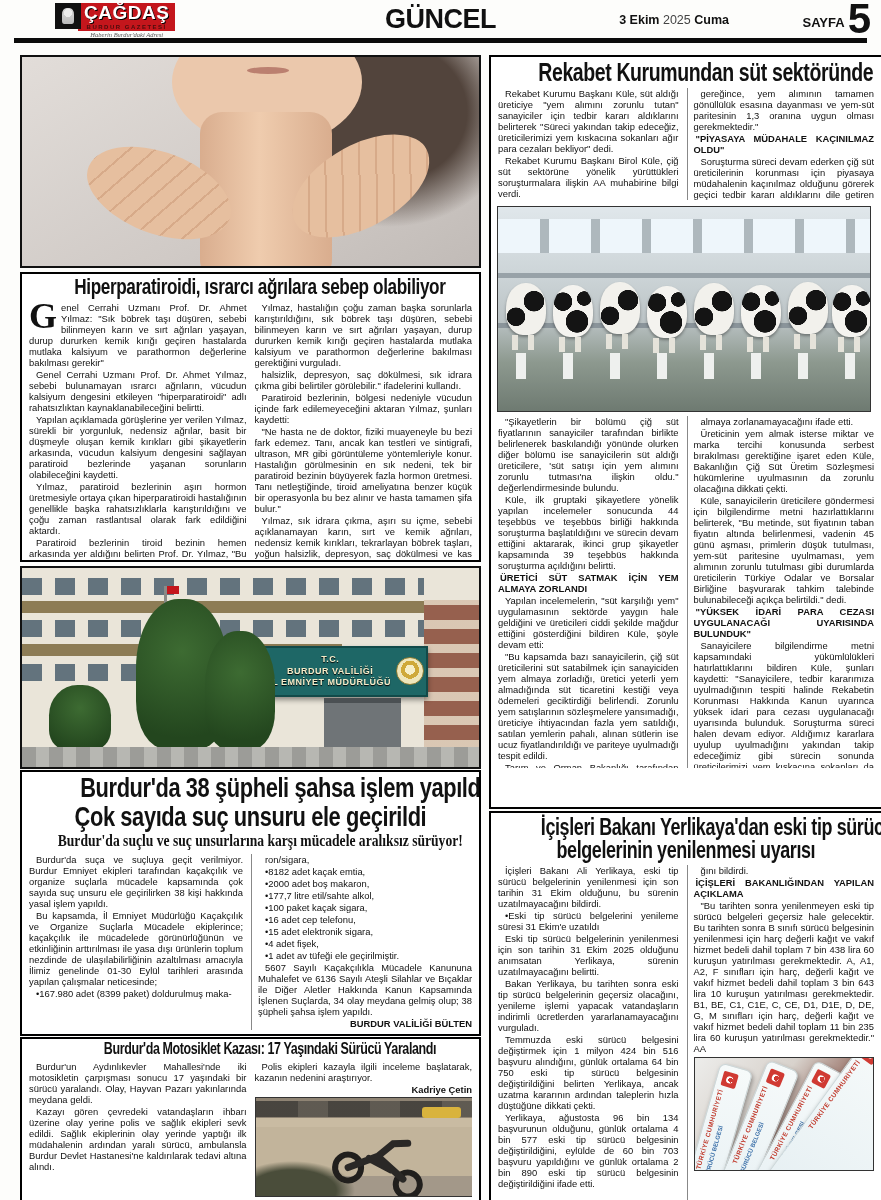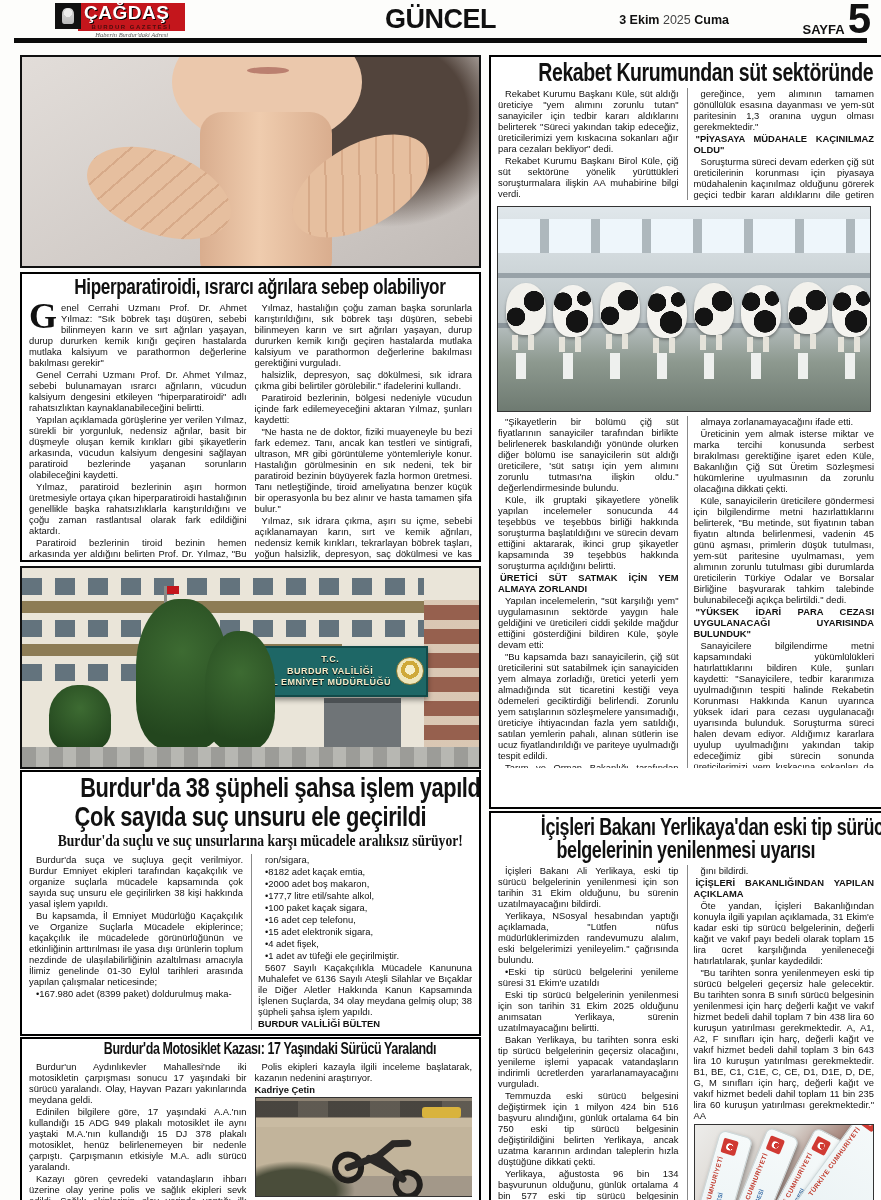--- a/index.html
+++ b/index.html
@@ -5,43 +5,43 @@
   html,body{margin:0;padding:0;background:#e9e9e9;}
   .page{position:relative;width:881px;height:1200px;margin:0 auto;background:#fdfdfb;
         font-family:"Liberation Sans",sans-serif;color:#111;overflow:hidden;}
   
   .hdr{position:absolute;left:0;top:0;width:100%;height:36px;}
   .logo{position:absolute;left:55px;top:3px;display:flex;align-items:flex-start;}
   .logo-sq{width:26px;height:26px;background:#111;margin-right:-3px;position:relative;}
   .logo-sq:after{content:"";position:absolute;left:7px;top:5px;width:12px;height:16px;
         background:radial-gradient(circle at 50% 30%,#eee 0 4px,transparent 4px),
                    linear-gradient(#ddd,#bbb);border-radius:40% 40% 20% 20%;}
-  .logo-red{background:#c4161c;padding:0 16px 1px 6px;}
+  .logo-red{background:#c4161c;padding:0 6px 1px 6px;}
   .logo-title{font-size:19px;font-weight:900;color:#fff;letter-spacing:.5px;
         text-shadow:1px 1px 0 #000;line-height:20px;}
   .logo-sub{font-size:6px;font-weight:bold;color:#4a0d0d;letter-spacing:1.5px;text-align:center;line-height:7px;}
   .logo-tag{font-family:"Liberation Serif",serif;font-style:italic;font-size:6.5px;color:#555;text-align:center;line-height:8px;}
   .section-title{position:absolute;left:0;right:0;top:4px;text-align:center;
         font-size:27px;font-weight:900;letter-spacing:-.5px;}
   .dateline{position:absolute;right:152px;top:13px;font-size:12.5px;white-space:nowrap;}
   .dateline .b{font-weight:bold;} .dateline .y{color:#444;font-weight:normal;}
   .sayfa{position:absolute;right:10px;top:2px;display:flex;align-items:flex-start;}
-  .sayfa-label{font-size:13px;font-weight:bold;margin-top:20px;margin-right:3px;}
+  .sayfa-label{font-size:13px;font-weight:bold;margin-top:13px;margin-right:3px;}
   .sayfa-num{font-size:42px;font-weight:900;line-height:34px;}
   .rule{position:absolute;left:14px;right:14px;top:38px;height:5px;background:#0b0b0b;}
   
   .abox{position:absolute;border:2px solid #000;background:#fff;overflow:hidden;}
   .hcond{text-align:center;white-space:nowrap;font-weight:900;line-height:1.02;overflow:visible;}
   .hcond>span{display:inline-block;transform:scaleX(.78);transform-origin:center;letter-spacing:-.5px;}
   .cols{display:flex;gap:8px;padding:2px 7px 4px 7px;text-align:justify;font-size:9.4px;line-height:1.17;}
   .col{flex:1 1 0;min-width:0;overflow:hidden;}
   .col.rulez{border-left:1px solid #888;padding-left:6px;}
   .cols p{margin:0 0 1px 0;text-indent:7px;}
   .cols p.subhead{font-weight:bold;text-indent:2px;}
-  .cols p.credit,.cols p.byline{font-weight:bold;text-indent:0;}
+  .cols p.credit,.cols p.byline{font-weight:bold;text-align:right;text-indent:0;}
   .dropcap{float:left;font-family:"Liberation Serif",serif;font-weight:700;font-size:36px;line-height:27px;padding:1px 4px 0 0;}
   .serifsub{font-family:"Liberation Serif",serif;font-weight:bold;font-size:16px;text-align:center;white-space:nowrap;margin:1px 0 2px 0;}
   .serifsub>span{display:inline-block;transform:scaleX(.85);transform-origin:center;}
   
   .img{position:absolute;border:2px solid #111;overflow:hidden;}
   
   .neck{background:linear-gradient(150deg,#e2ddd9 0%,#d0cac6 60%,#c1bbb7 100%);}
   .hair{position:absolute;right:-40px;top:-60px;width:260px;height:230px;border-radius:50%;
         background:radial-gradient(closest-side,#52443c 60%,rgba(82,68,60,0));}
   .chin{position:absolute;left:150px;top:-40px;width:190px;height:130px;background:#ebc8ac;border-radius:50%;}
@@ -222,21 +222,20 @@
           <p class="credit">BURDUR VALİLİĞİ BÜLTEN</p>
         </div>
     </div>
   </div>
 
   <div class="abox" style="left:20px;top:1037px;width:457px;height:170px;">
     <div class="hcond" style="font-size:16px;margin:2px 0;padding-left:35px;"><span>Burdur'da Motosiklet Kazası: 17 Yaşındaki Sürücü Yaralandı</span></div>
     <div class="cols">
       <div class="col">
           <p>Burdur'un Aydınlıkevler Mahallesi'nde iki motosikletin çarpışması sonucu 17 yaşındaki bir sürücü yaralandı. Olay, Hayvan Pazarı yakınlarında meydana geldi.</p>
-          <p>Edinilen bilgilere göre, 17 yaşındaki A.A.'nın kullandığı 15 ADG 949 plakalı motosiklet ile aynı yaştaki M.A.'nın kullandığı 15 DJ 378 plakalı motosiklet, henüz belirlenemeyen bir nedenle çarpıştı. Çarpışmanın etkisiyle M.A. adlı sürücü yaralandı.</p>
           <p>Kazayı gören çevredeki vatandaşların ihbarı üzerine olay yerine polis ve sağlık ekipleri sevk edildi. Sağlık ekiplerinin olay yerinde yaptığı ilk müdahalenin ardından yaralı sürücü, ambulansla Burdur Devlet Hastanesi'ne kaldırılarak tedavi altına alındı.</p>
         </div>
       <div class="col">
         <div>
             <p>Polis ekipleri kazayla ilgili inceleme başlatarak, kazanın nedenini araştırıyor.</p>
             <p class="byline">Kadriye Çetin</p>
           </div>
         <div class="img mphoto" style="position:relative;width:216px;height:98px;border:1px solid #333;margin-top:2px;">
           <div class="mveh"></div>
           <div class="taxi"></div>
@@ -296,32 +295,30 @@
         </div>
     </div>
   </div>
 
   <div class="abox" style="left:489px;top:811px;width:390px;height:395px;">
     <div class="hcond" style="font-size:23px;margin-top:3px;"><span>İçişleri Bakanı Yerlikaya'dan eski tip sürücü</span></div>
     <div class="hcond" style="font-size:23px;"><span>belgelerinin yenilenmesi uyarısı</span></div>
     <div class="cols" style="height:336px;">
       <div class="col">
           <p>İçişleri Bakanı Ali Yerlikaya, eski tip sürücü belgelerinin yenilenmesi için son tarihin 31 Ekim olduğunu, bu sürenin uzatılmayacağını bildirdi.</p>
-          <p>Yerlikaya, NSosyal hesabından yaptığı açıklamada, "Lütfen nüfus müdürlüklerimizden randevumuzu alalım, eski belgelerimizi yenileyelim." çağrısında bulundu.</p>
           <p>•Eski tip sürücü belgelerini yenileme süresi 31 Ekim'e uzatıldı</p>
           <p>Eski tip sürücü belgelerinin yenilenmesi için son tarihin 31 Ekim 2025 olduğunu anımsatan Yerlikaya, sürenin uzatılmayacağını belirtti.</p>
           <p>Bakan Yerlikaya, bu tarihten sonra eski tip sürücü belgelerinin geçersiz olacağını, yenileme işlemi yapacak vatandaşların indirimli ücretlerden yararlanamayacağını vurguladı.</p>
           <p>Temmuzda eski sürücü belgesini değiştirmek için 1 milyon 424 bin 516 başvuru alındığını, günlük ortalama 64 bin 750 eski tip sürücü belgesinin değiştirildiğini belirten Yerlikaya, ancak uzatma kararının ardından taleplerin hızla düştüğüne dikkati çekti.</p>
           <p>Yerlikaya, ağustosta 96 bin 134 başvurunun olduğunu, günlük ortalama 4 bin 577 eski tip sürücü belgesinin değiştirildiğini, eylülde de 60 bin 703 başvuru yapıldığını ve günlük ortalama 2 bin 890 eski tip sürücü belgesinin değiştirildiğini ifade etti.</p>
         </div>
       <div class="col rulez">
         <div>
             <p>ğını bildirdi.</p>
             <p class="subhead">İÇİŞLERİ BAKANLIĞINDAN YAPILAN AÇIKLAMA</p>
-            <p>Öte yandan, İçişleri Bakanlığından konuyla ilgili yapılan açıklamada, 31 Ekim'e kadar eski tip sürücü belgelerinin, değerli kağıt ve vakıf payı bedeli olarak toplam 15 lira ücret karşılığında yenileneceği hatırlatılarak, şunlar kaydedildi:</p>
             <p>"Bu tarihten sonra yenilenmeyen eski tip sürücü belgeleri geçersiz hale gelecektir. Bu tarihten sonra B sınıfı sürücü belgesinin yenilenmesi için harç değerli kağıt ve vakıf hizmet bedeli dahil toplam 7 bin 438 lira 60 kuruşun yatırılması gerekmektedir. A, A1, A2, F sınıfları için harç, değerli kağıt ve vakıf hizmet bedeli dahil toplam 3 bin 643 lira 10 kuruşun yatırılması gerekmektedir. B1, BE, C1, C1E, C, CE, D1, D1E, D, DE, G, M sınıfları için harç, değerli kağıt ve vakıf hizmet bedeli dahil toplam 11 bin 235 lira 60 kuruşun yatırılması gerekmektedir." AA</p>
           </div>
         <div class="img lphoto" style="position:relative;width:178px;height:112px;border:1px solid #333;margin-top:3px;">
           <div class="lcard" style="left:4px;top:6px;width:32px;height:150px;transform:rotate(16deg);">
             <div class="lflag"></div>
             <div class="vt red">TÜRKİYE CUMHURİYETİ</div>
             <div class="vt2">SÜRÜCÜ BELGESİ</div>
           </div>
           <div class="lcard" style="left:42px;top:2px;width:32px;height:158px;transform:rotate(22deg);">
             <div class="lflag"></div>

